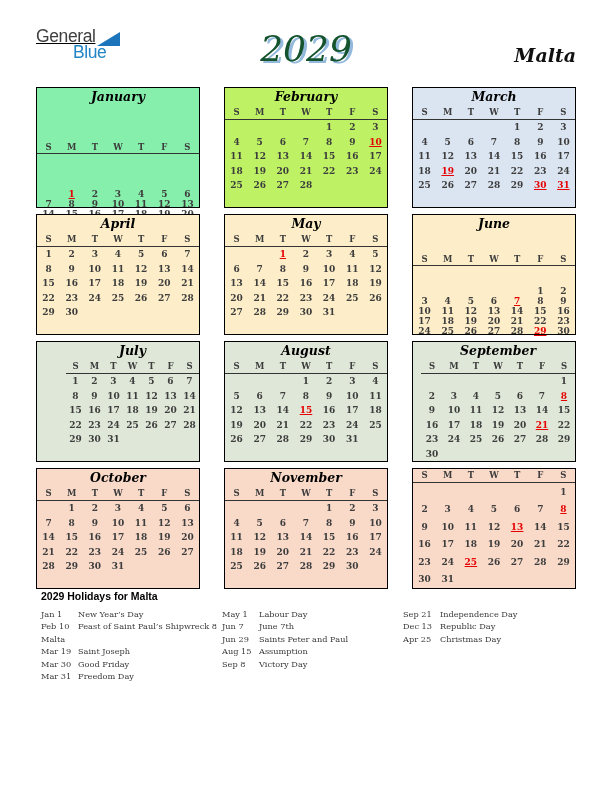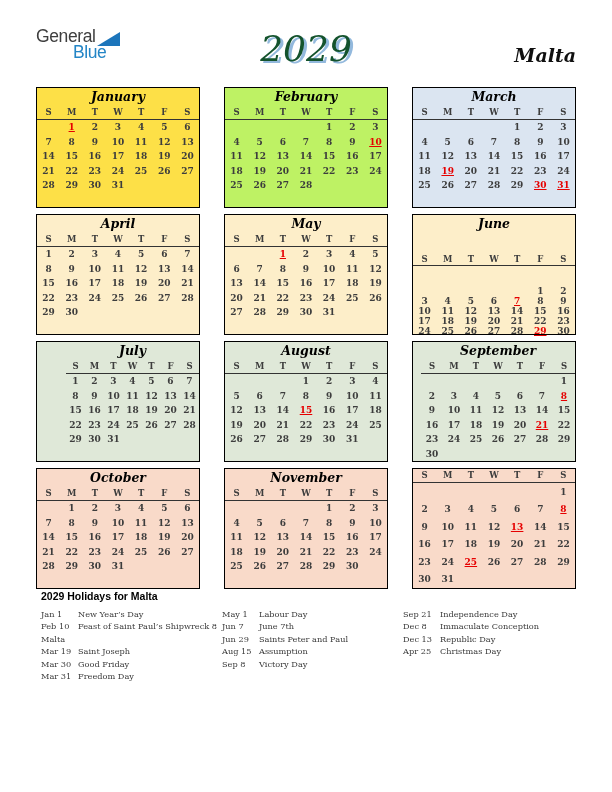--- a/index.html
+++ b/index.html
@@ -2,21 +2,21 @@
 <html><head>
 <meta charset="utf-8">
 <style>
   html,body{margin:0;padding:0;}
   body{
     width:612px;height:792px;position:relative;background:#ffffff;
     font-family:"DejaVu Serif",serif;overflow:hidden;
   }
   
   .logo{position:absolute;left:36px;top:28px;font-family:"Liberation Sans",sans-serif;}
-  .logo-row1{display:flex;align-items:flex-end;}
+  .logo-row1{display:flex;align-items:flex-end;text-decoration:underline;}
   .logo-general{font-size:17.5px;color:#3e3e3e;letter-spacing:-0.4px;line-height:1;}
   .logo-tri{margin-left:2px;margin-bottom:0px;}
   .logo-blue{font-size:17.5px;color:#2385c6;letter-spacing:-0.4px;line-height:1;margin-top:-2px;margin-left:37px;}
   .year{
     position:absolute;left:0;right:0;top:28px;text-align:center;
     font-size:36px;font-style:italic;font-weight:normal;color:#14532d;
     text-shadow:3px 2px 0 #93b9dd;
   }
   .country{position:absolute;right:36px;top:44px;font-size:19px;font-weight:bold;font-style:italic;color:#101010;}
   
@@ -49,21 +49,21 @@
       <polygon points="0,14 23,0 23,14" fill="#1c75bb"></polygon>
     </svg>
   </div>
   <div class="logo-blue">Blue</div>
 </div>
 
 <div class="year">2029</div>
 <div class="country">Malta</div>
 
 <div class="grid">
-    <div class="month" style="background: #fde047;">
+    <div class="month" style="background: #86efac; gap: 35px;">
       <div class="mtitle">January</div>
       <div class="dow">
         <span>S</span>
         <span>M</span>
         <span>T</span>
         <span>W</span>
         <span>T</span>
         <span>F</span>
         <span>S</span>
       </div>
@@ -741,18 +741,17 @@
       </div>
       <div class="hcol">
         <div class="hrow"><span class="hdate">May 1</span><span>Labour Day</span></div>
         <div class="hrow"><span class="hdate">Jun 7</span><span>June 7th</span></div>
         <div class="hrow"><span class="hdate">Jun 29</span><span>Saints Peter and Paul</span></div>
         <div class="hrow"><span class="hdate">Aug 15</span><span>Assumption</span></div>
         <div class="hrow"><span class="hdate">Sep 8</span><span>Victory Day</span></div>
       </div>
       <div class="hcol">
         <div class="hrow"><span class="hdate">Sep 21</span><span>Independence Day</span></div>
-        <div class="hrow"><span class="hdate">Dec 8</span><span>Immaculate Conception</span></div>
         <div class="hrow"><span class="hdate">Dec 13</span><span>Republic Day</span></div>
         <div class="hrow"><span class="hdate">Apr 25</span><span>Christmas Day</span></div>
       </div>
     </div>
 </div>
 
 </body></html>

